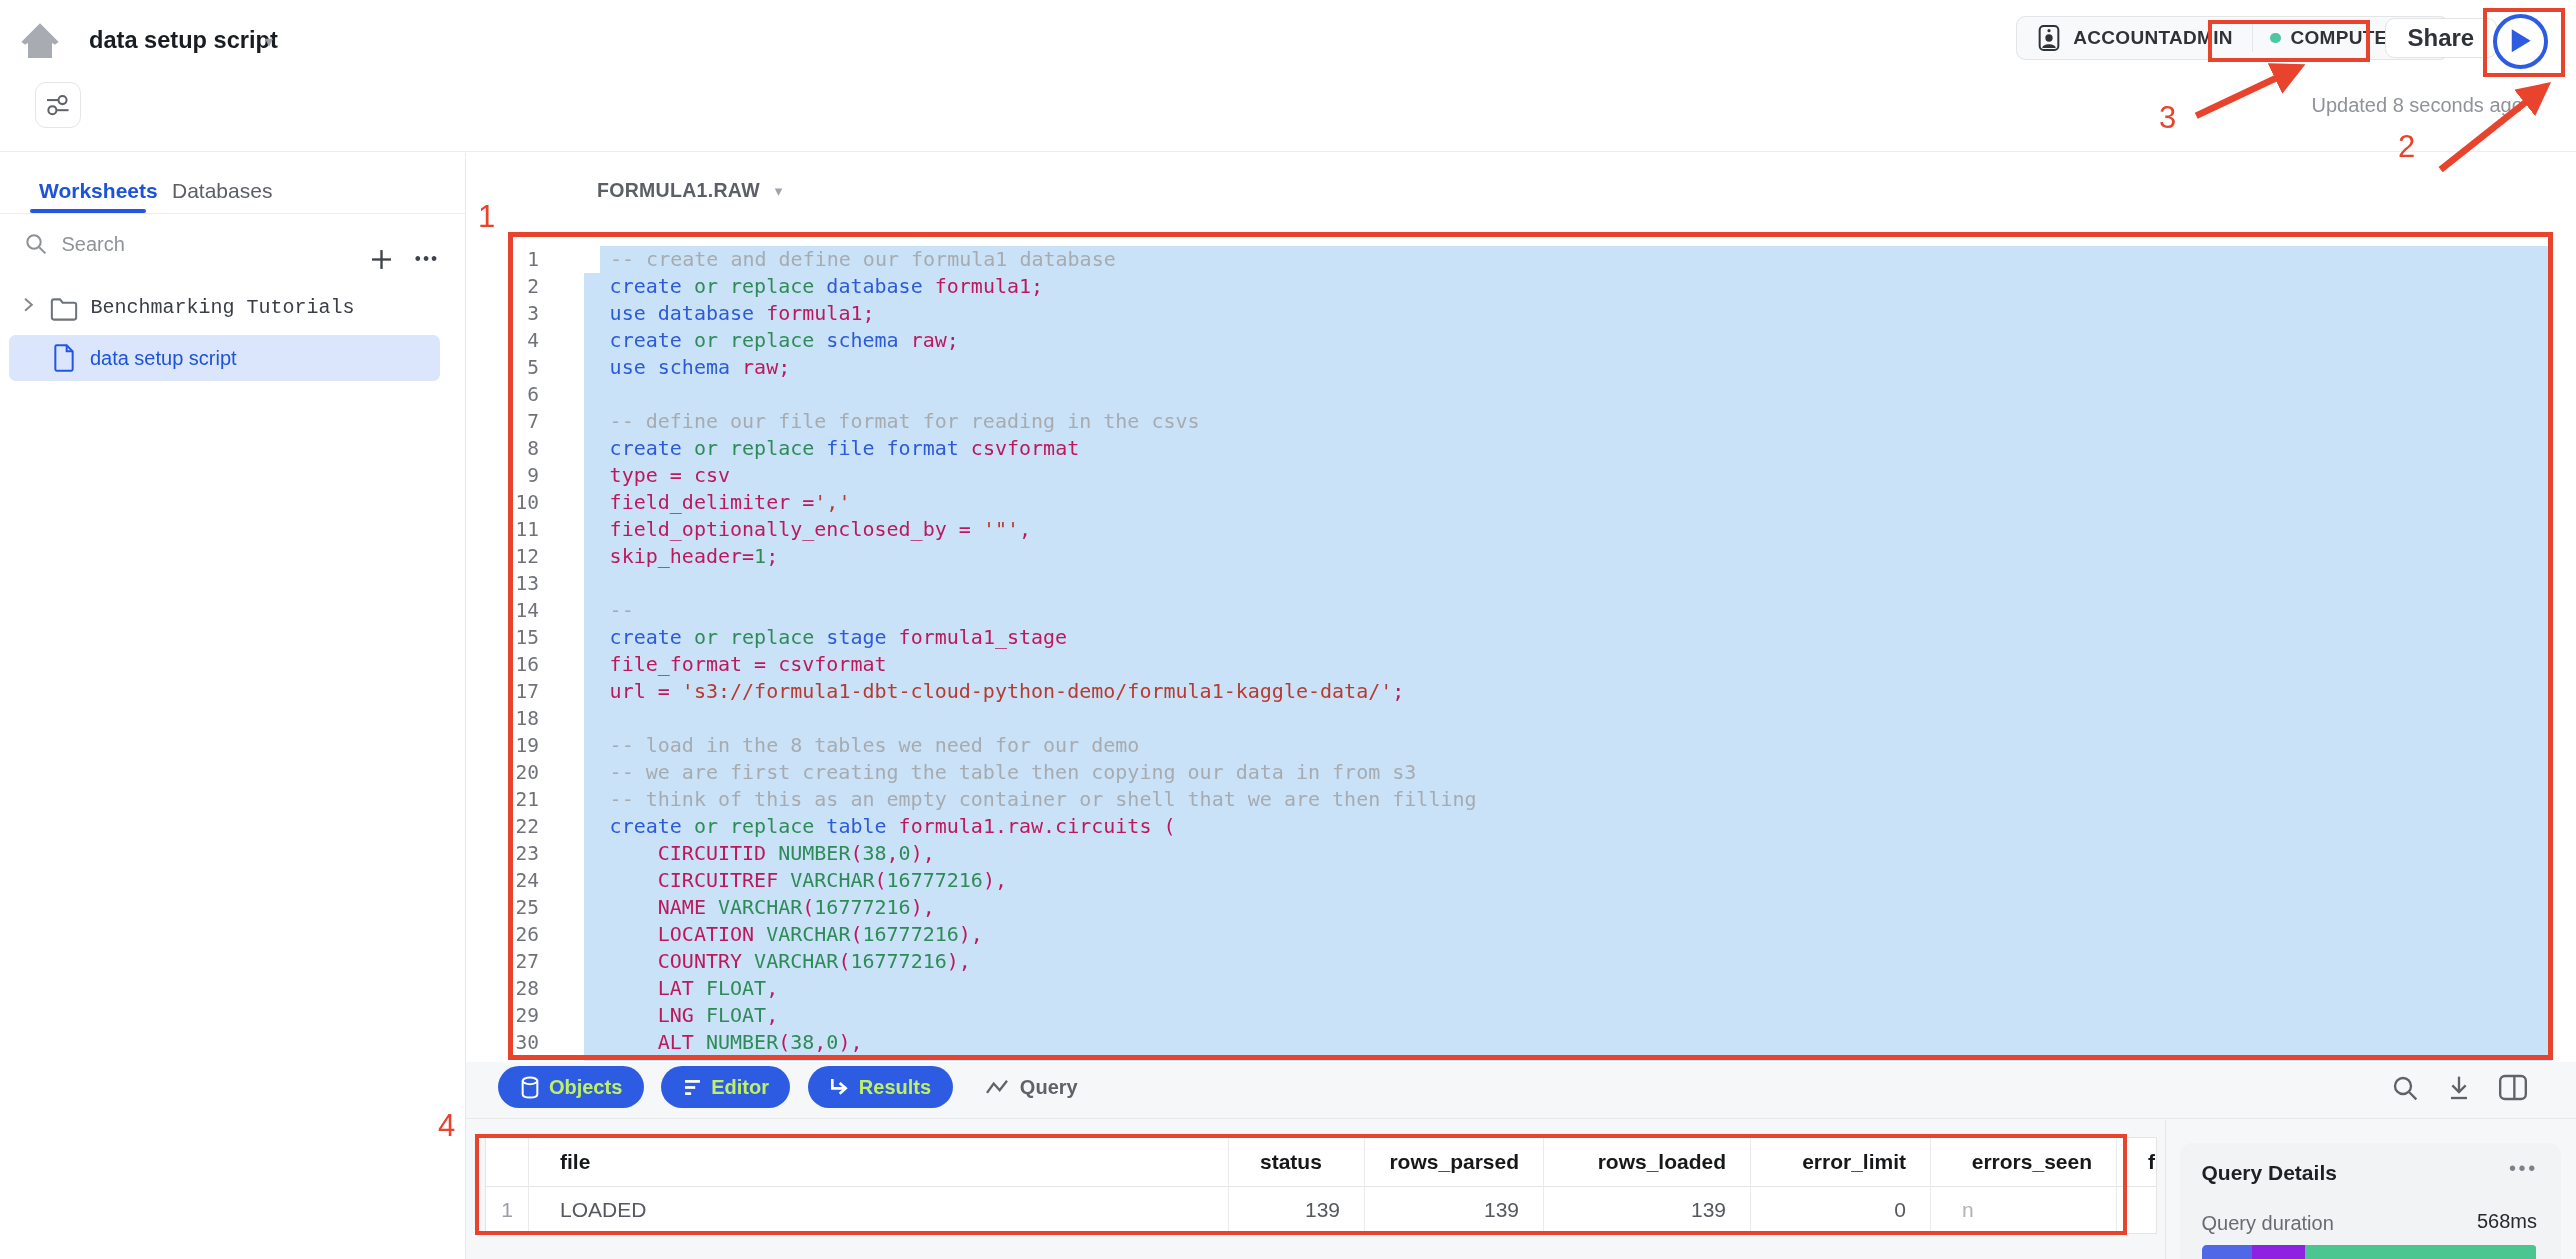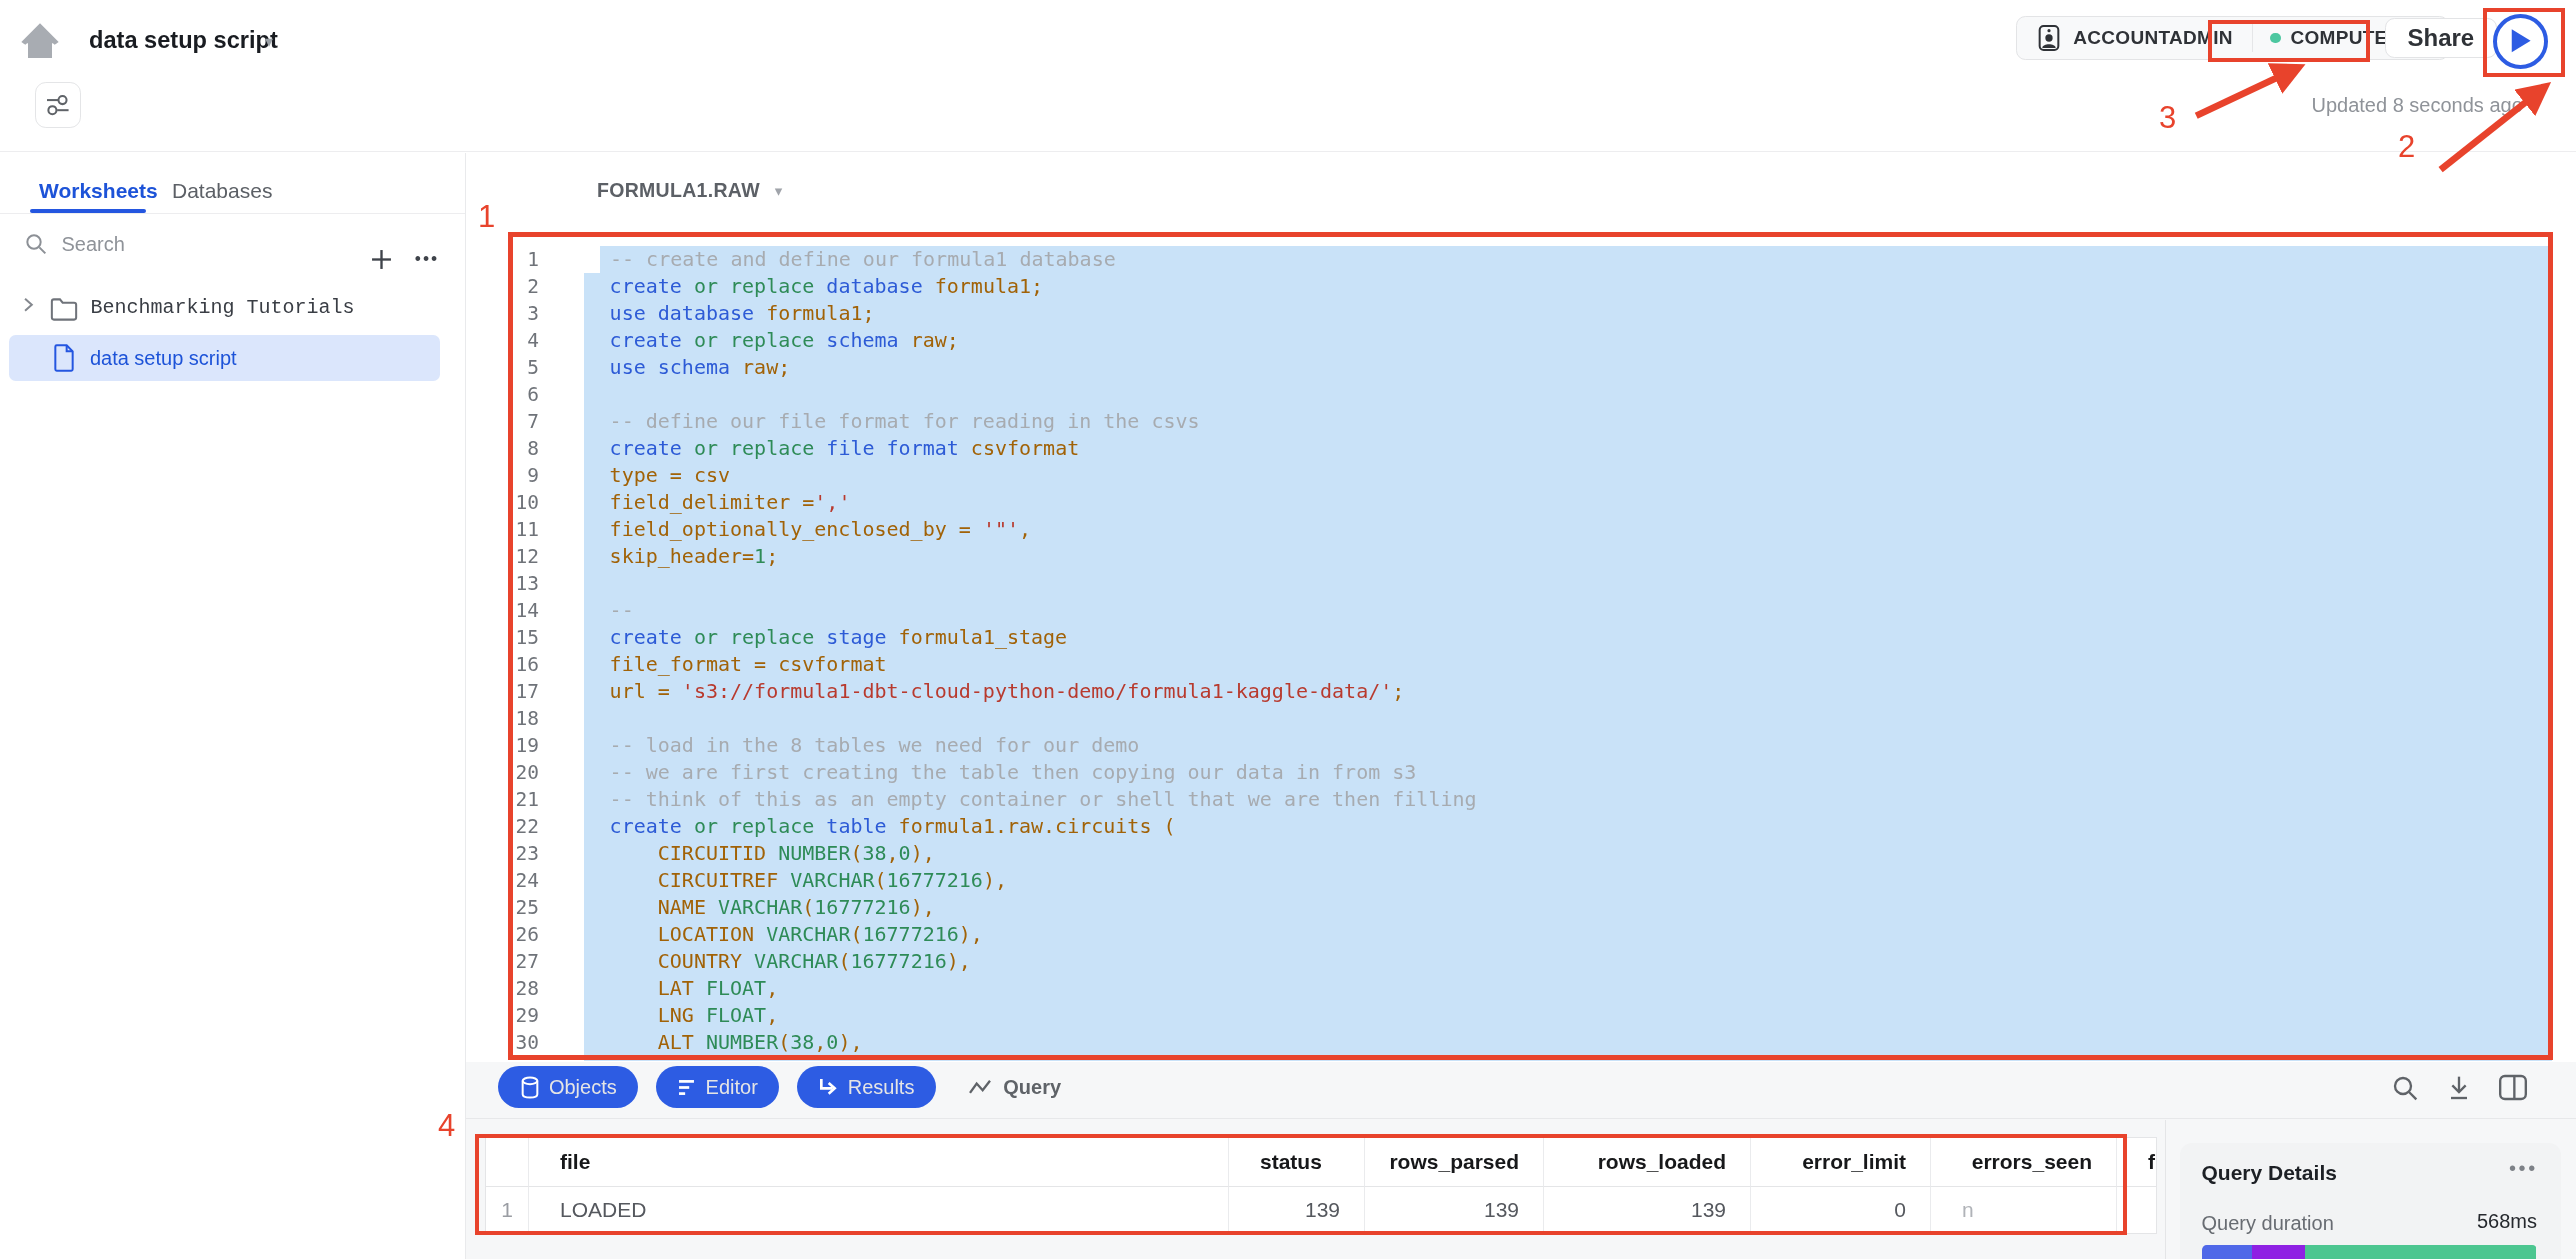--- a/index.html
+++ b/index.html
@@ -51,27 +51,27 @@
   #code{position:absolute;left:466px;top:246px;width:2110px;height:815px;overflow:hidden;font-family:"DejaVu Sans Mono",monospace;}
   .code-line{display:flex;height:27px;align-items:center;}
   .code-line .ln{width:73px;text-align:right;font-size:19.5px;color:#6f7379;flex:0 0 auto;}
   .code-line .lc{flex:1;margin-left:45px;margin-right:24px;height:100%;background:var(--sel);font-size:20px;line-height:27px;white-space:pre;padding-left:25.6px;display:flex;align-items:center;}
   .code-line .lc.first{margin-left:61px;padding-left:10px;}
   .tok-kw{color:#2d5bd6;}
   .tok-gr{color:#2e8b57;}
   .tok-st{color:#b83a2e;}
   .tok-nm{color:#2e8b57;}
   .tok-cm{color:#a7abb0;}
-  .tok-id{color:#a16207;}
+  .tok-id{color:#be185d;}
 
   
   .bottom-bg{position:absolute;left:466px;top:1062px;width:2110px;height:197px;background:#f6f7f8;}
   .toolbar-divider{position:absolute;left:466px;top:1118px;width:2110px;height:1.3px;background:#e7e8ea;}
   .toolbar{position:absolute;left:498px;top:1066px;height:42px;display:flex;align-items:center;gap:17.5px;}
-  .pill-btn{height:42px;border-radius:21px;background:var(--blue);color:#e5e5e5;display:flex;align-items:center;gap:9.4px;padding:0 21.5px;font-size:20px;font-weight:400;}
+  .pill-btn{height:42px;border-radius:21px;background:var(--blue);color:#bef264;display:flex;align-items:center;gap:9.4px;padding:0 21.5px;font-size:20px;font-weight:700;}
   .chart-tab{display:flex;align-items:center;gap:10.8px;margin-left:15px;color:#5f6368;font-size:20px;font-weight:600;}
   .tb-icons{position:absolute;top:1072px;display:flex;gap:23px;left:2389px;}
   .tb-icon{width:31px;height:31px;display:flex;align-items:center;justify-content:center;}
 
   
   .results-table{position:absolute;left:485px;top:1137px;width:1672px;overflow:hidden;background:#fff;border:0.7px solid #e4e5e7;}
   .rt-row{display:grid;grid-template-columns:43px 700px 136px 179px 207px 180px 186px 46px;}
   .rt-head .rt-cell{height:49px;font-weight:700;color:#17181a;}
   .rt-body .rt-cell{height:46px;color:#55585e;}
   .rt-cell{font-size:21px;display:flex;align-items:center;border-right:0.7px solid #eaebed;border-bottom:0.7px solid #e4e5e7;padding:0 16px;background:#fff;}

